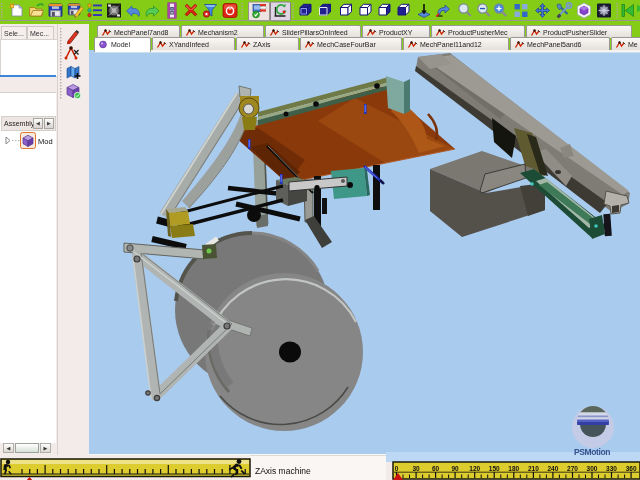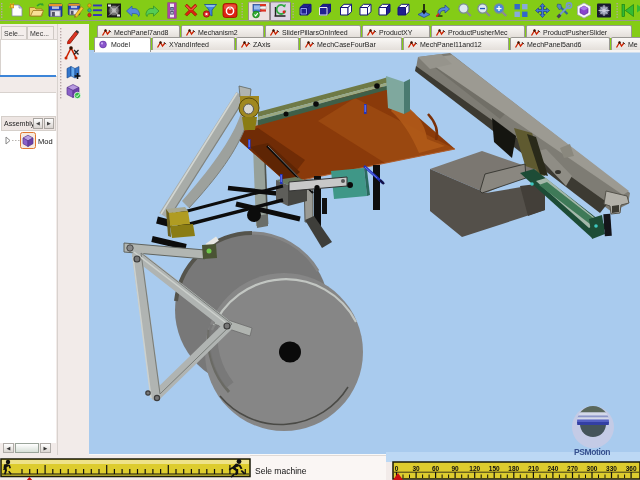--- a/index.html
+++ b/index.html
@@ -547,21 +547,21 @@
           <rect x="574" y="425" width="38" height="15"></rect>
         </clipPath>
       </defs>
 <circle cx="593" cy="424" r="13" fill="#44545a" clip-path="url(#lg2)"></circle>
 <text x="574" y="455" font-size="8.5" font-weight="bold" fill="#36508e" letter-spacing="-0.4">PSMotion</text>
 <rect x="94" y="50" width="546" height="2.5" fill="#f6f4f2"></rect>
   </svg>
 
   <div class="abs" style="left:0;top:455px;width:640px;height:25px;background:#f2ebe9"></div>
   <div class="abs" style="left:250px;top:455px;width:136px;height:25px;background:#faf6f4;border-top:1px solid #e0dad6;box-sizing:border-box"></div>
-  <div class="abs" style="left:255px;top:466px;font-size:8.5px;color:#111">Sele machine</div>
+  <div class="abs" style="left:255px;top:466px;font-size:8.5px;color:#111">ZAxis machine</div>
   <div class="abs" style="left:386px;top:455px;width:254px;height:7px;background:#bcd8f4"></div>
   <svg class="abs" style="left:0;top:455px" width="640" height="25">
 <rect x="1" y="4" width="249" height="17.5" fill="#ddcc2e" stroke="#1a1a08" stroke-width="1.5"></rect>
 <rect x="2" y="5" width="247" height="4" fill="#eee289"></rect>
 <line x1="22.0" y1="14" x2="22.0" y2="19" stroke="#111" stroke-width="1.2"></line>
 <line x1="29.7" y1="14" x2="29.7" y2="19" stroke="#111" stroke-width="1.2"></line>
 <line x1="37.4" y1="14" x2="37.4" y2="19" stroke="#111" stroke-width="1.2"></line>
 <line x1="45.1" y1="10" x2="45.1" y2="19" stroke="#111" stroke-width="1.2"></line>
 <line x1="52.8" y1="14" x2="52.8" y2="19" stroke="#111" stroke-width="1.2"></line>
 <line x1="60.5" y1="14" x2="60.5" y2="19" stroke="#111" stroke-width="1.2"></line>

